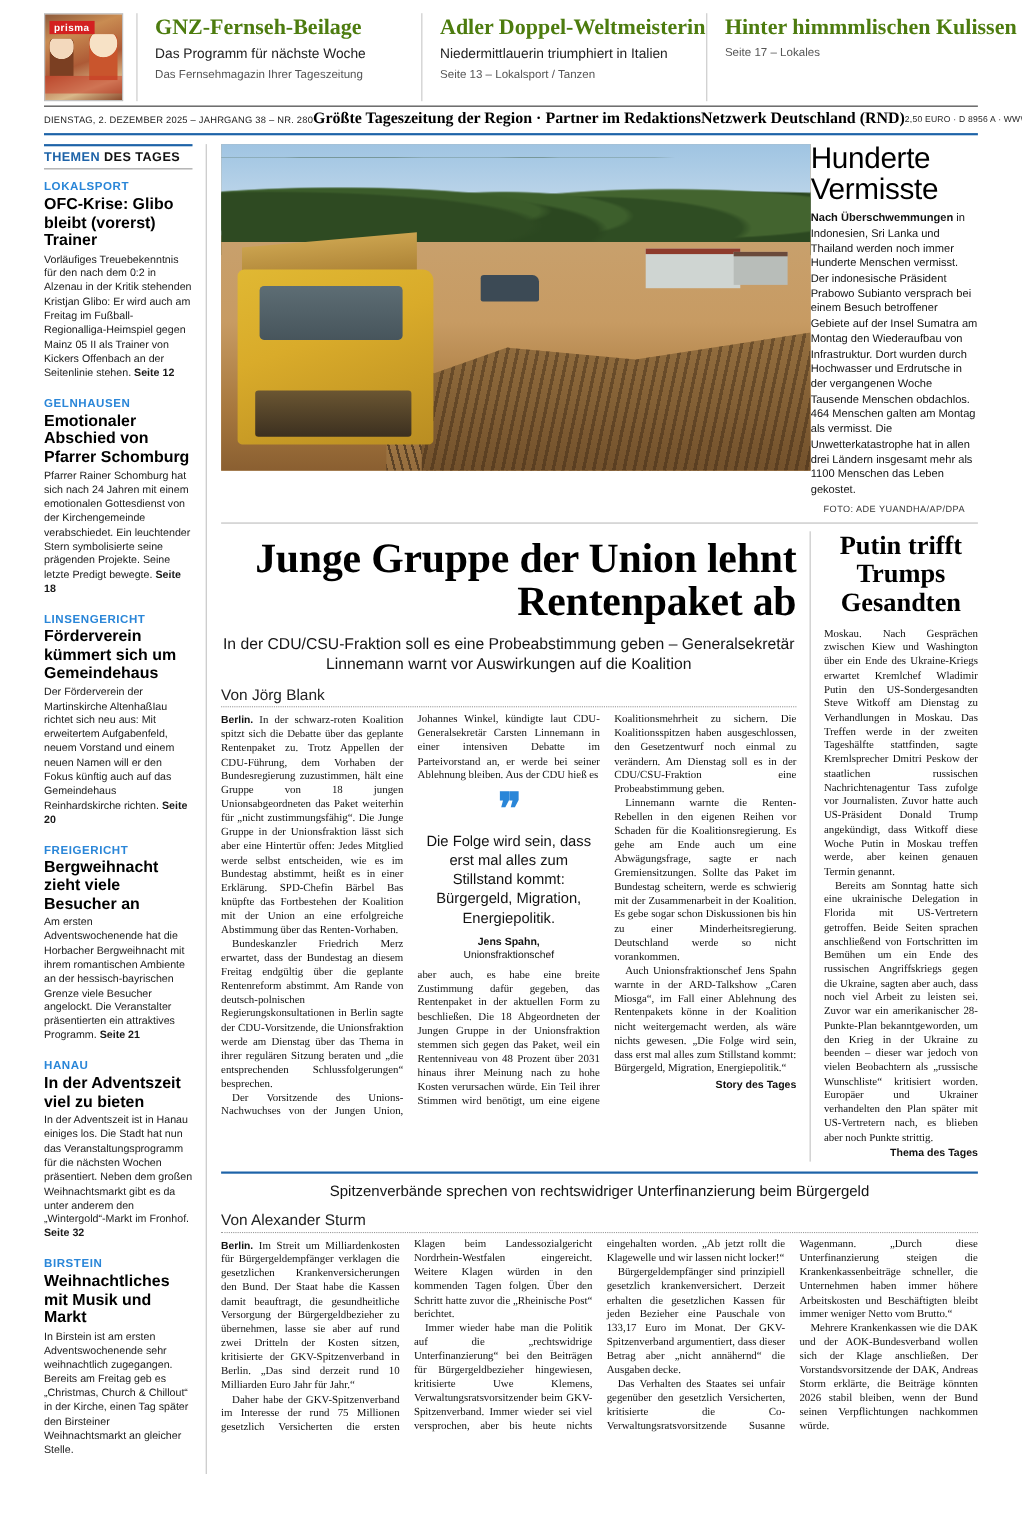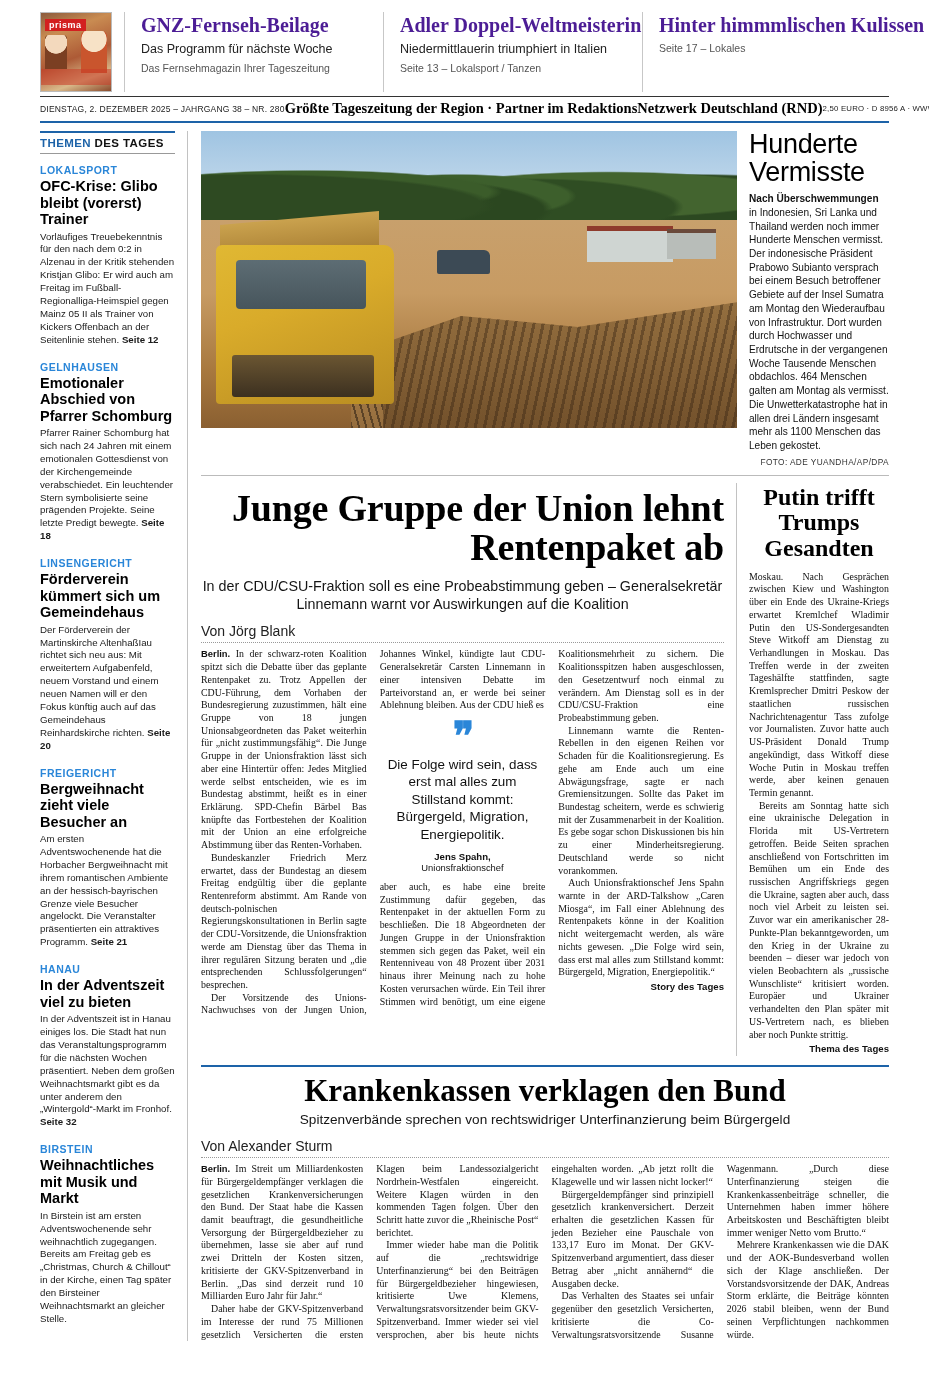--- a/index.html
+++ b/index.html
@@ -83,21 +83,21 @@
     padding: 2px 14px 0 16px;
     border-left:1px solid #c7c7c7;
     display:flex; flex-direction:column; justify-content:flex-start;
     min-width:0;
   }
   .teaser:first-of-type { border-left:none; padding-left:16px;}
   .teaser .t-head {
     font-family:"Liberation Serif", serif;
     font-weight:700;
     font-size: 20px;
-    color:#4c1d95;
+    color:#4d7c0f;
     line-height:1.15;
     white-space:nowrap;
   }
   .teaser .t-sub {
     font-size: 12.5px; color:#222; margin-top:5px; line-height:1.2;
   }
   .teaser .t-page {
     font-size: 10.5px; color:#555; margin-top:5px; line-height:1.2;
   }
   .skater {
@@ -180,30 +180,30 @@
   .ph-truck .win { position:absolute; left:12%; top:24%; width:66%; height:26%;
     background:linear-gradient(#5d6d74,#47555c); border-radius:4px; }
   .ph-truck .bed { position:absolute; left:4%; top:2%; width:80%; height:20%;
     background:linear-gradient(#caa24e,#a97f33); transform:skewY(-5deg); }
   .ph-truck .grill { position:absolute; left:10%; bottom:4%; width:72%; height:22%;
     background:linear-gradient(#6b5632,#3c3020); border-radius:3px;}
   .ph-debris { position:absolute; left:28%; bottom:0; width:56%; height:26%;
     background:repeating-linear-gradient(75deg,#5b4226 0 2px, rgba(180,150,100,.25) 2px 7px);
     clip-path:polygon(0 60%, 18% 30%, 42% 48%, 70% 22%, 100% 46%, 100% 100%, 0 100%);}
 
-  .hunderte { width:152px; flex:0 0 152px; padding-left:12px; }
+  .hunderte { width:152px; flex:0 0 152px; }
   .hunderte h2 {
     margin:0 0 6px; font-size:27px; font-weight:400; line-height:1.02; color:#000;
     letter-spacing:-.3px;
   }
   .hunderte p {
     margin:0; font-size:10.1px; line-height:1.36; color:#111; text-align:left; hyphens:auto;
   }
   .hunderte .lead { font-weight:700; }
-  .hunderte .credit { font-size:8.3px; letter-spacing:.4px; color:#333; text-align:right; margin-top:4px;}
+  .hunderte .credit { font-size:8.3px; letter-spacing:.4px; color:#333; text-align:center; margin-top:4px;}
 
   .rule-thin { border-top:1px solid #bbb; margin:8px 0 0; }
 
   
   .lead-area { display:flex; margin-top:7px; }
   .lead-main { flex:1 1 auto; padding-right:12px; border-right:1px solid #c2c2c2; }
   .lead-side { width:152px; flex:0 0 152px; padding-left:12px; }
 
   .lead-h1 {
     font-family:"Liberation Serif", serif;
@@ -418,21 +418,20 @@
             <p>
                 <span class="tag-right">Thema des Tages</span>
               </p>
           </div>
         </div>
       </div>
 
       <div class="rule-heavy"></div>
 
       <div class="bottom">
-        <div class="bot-h1">Krankenkassen verklagen den Bund</div>
         <div class="bot-sub">Spitzenverbände sprechen von rechtswidriger Unterfinanzierung beim Bürgergeld</div>
         <div class="byline">Von Alexander Sturm</div>
         <div class="cols4">
           <p><span class="place">Berlin.</span><span> Im Streit um Milliardenkosten für Bürgergeldempfänger verklagen die gesetzlichen Krankenversicherungen den Bund. Der Staat habe die Kassen damit beauftragt, die gesundheitliche Versorgung der Bürgergeldbezieher zu übernehmen, lasse sie aber auf rund zwei Dritteln der Kosten sitzen, kritisierte der GKV-Spitzenverband in Berlin. „Das sind derzeit rund 10 Milliarden Euro Jahr für Jahr.“</span></p>
           <p>Daher habe der GKV-Spitzenverband im Interesse der rund 75 Millionen gesetzlich Versicherten die ersten Klagen beim Landessozialgericht Nordrhein-Westfalen eingereicht. Weitere Klagen würden in den kommenden Tagen folgen. Über den Schritt hatte zuvor die „Rheinische Post“ berichtet.</p>
           <p>Immer wieder habe man die Politik auf die „rechtswidrige Unterfinanzierung“ bei den Beiträgen für Bürgergeldbezieher hingewiesen, kritisierte Uwe Klemens, Verwaltungsratsvorsitzender beim GKV-Spitzenverband. Immer wieder sei viel versprochen, aber bis heute nichts eingehalten worden. „Ab jetzt rollt die Klagewelle und wir lassen nicht locker!“</p>
           <p>Bürgergeldempfänger sind prinzipiell gesetzlich krankenversichert. Derzeit erhalten die gesetzlichen Kassen für jeden Bezieher eine Pauschale von 133,17 Euro im Monat. Der GKV-Spitzenverband argumentiert, dass dieser Betrag aber „nicht annähernd“ die Ausgaben decke.</p>
           <p>Das Verhalten des Staates sei unfair gegenüber den gesetzlich Versicherten, kritisierte die Co-Verwaltungsratsvorsitzende Susanne Wagenmann. „Durch diese Unterfinanzierung steigen die Krankenkassenbeiträge schneller, die Unternehmen haben immer höhere Arbeitskosten und Beschäftigten bleibt immer weniger Netto vom Brutto.“</p>
           <p>Mehrere Krankenkassen wie die DAK und der AOK-Bundesverband wollen sich der Klage anschließen. Der Vorstandsvorsitzende der DAK, Andreas Storm erklärte, die Beiträge könnten 2026 stabil bleiben, wenn der Bund seinen Verpflichtungen nachkommen würde.</p>
         </div>

